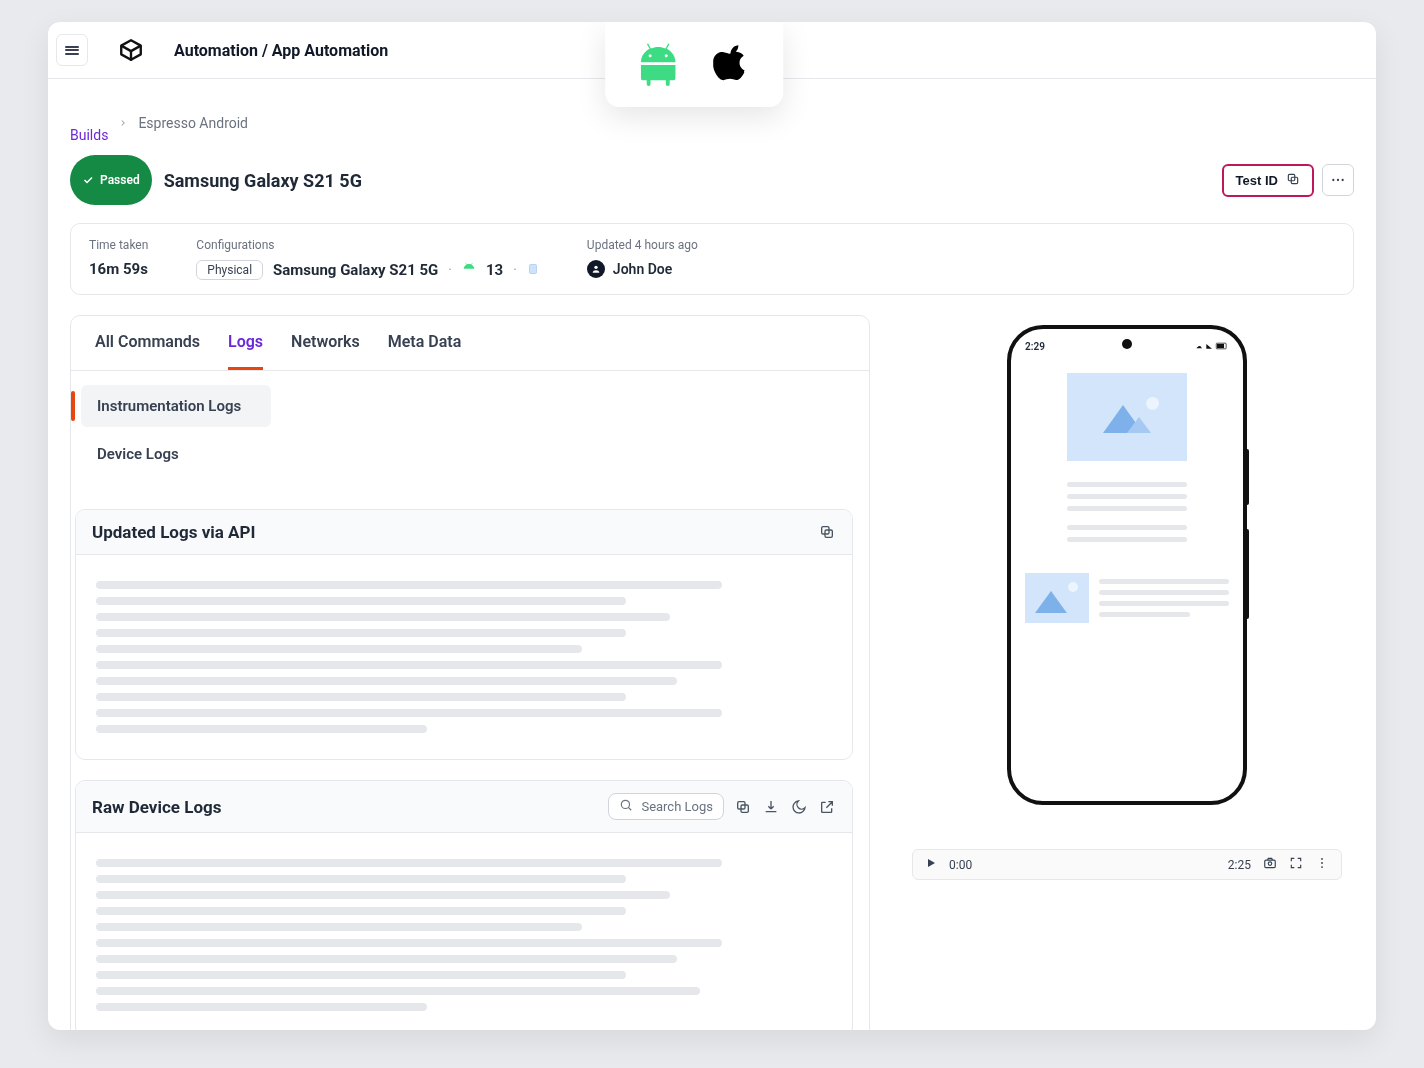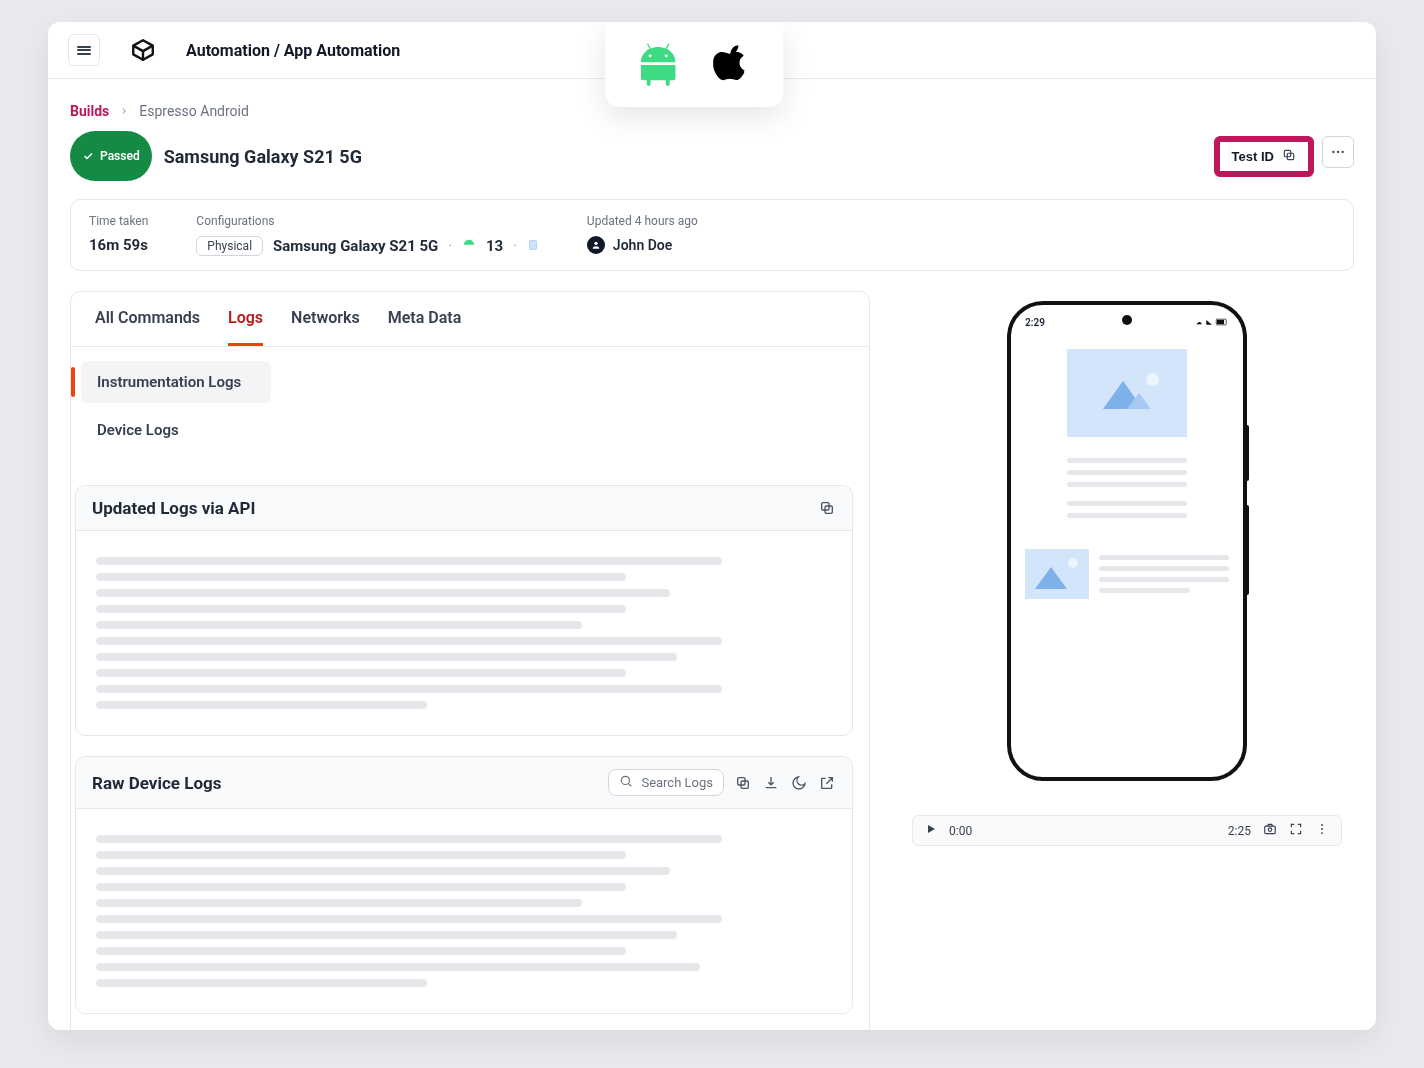--- a/index.html
+++ b/index.html
@@ -20,21 +20,21 @@
     box-shadow: 0 10px 30px rgba(0,0,0,0.08);
     display: flex;
     flex-direction: column;
     overflow: hidden;
     position: relative;
   }
   .topbar {
     display: flex;
     align-items: center;
     gap: 28px;
-    padding: 12px 20px;
+    padding: 12px 8px;
     border-bottom: 1px solid #e5e7eb;
   }
   .menu-btn {
     width: 32px; height: 32px;
     border: 1px solid #e5e7eb;
     border-radius: 6px;
     display:flex;align-items:center;justify-content:center;
     cursor:pointer;
     background:#fff;
   }
@@ -61,34 +61,34 @@
   .content {
     padding: 24px 22px 10px 22px;
     flex:1;
     overflow:auto;
   }
   .breadcrumb {
     display:flex;align-items:center;gap:10px;
     font-size:14px;
     margin-bottom:12px;
   }
-  .breadcrumb a{color:#be185d;font-weight:700;}
+  .breadcrumb a{color:#6d28d9;font-weight:400;margin-top:24px;}
   .breadcrumb .chev{color:#9ca3af;}
   .breadcrumb .leaf{color:#6b7280;}
   .title-row{display:flex;align-items:center;gap:12px;margin-bottom:18px;}
   .badge-pass{
     background:#158a44;color:#fff;border-radius:999px;
     padding:18px 12px;font-size:12px;font-weight:600;
     display:flex;align-items:center;gap:6px;
   }
   .badge-pass svg{width:12px;height:12px;}
   .title-name{font-weight:700;font-size:18px;}
   .title-actions{margin-left:auto;display:flex;gap:8px;}
   .btn-outline{
-    border:6px solid #be185d;border-radius:6px;background:#fff;
+    border:2px solid #be185d;border-radius:6px;background:#fff;
     padding:6px 12px;display:flex;align-items:center;gap:8px;
     font-weight:600;font-size:13px;color:#111827;cursor:pointer;
   }
   .btn-icon{
     border:1px solid #d1d5db;border-radius:6px;background:#fff;
     width:32px;height:32px;display:flex;align-items:center;justify-content:center;
     cursor:pointer;
   }
   .summary-card{
     border:1px solid #e5e7eb;border-radius:10px;
@@ -109,21 +109,21 @@
   .tabs-panel{
     border:1px solid #e5e7eb;border-radius:10px;
   }
   .tabs{
     display:flex;gap:28px;padding:0 24px;border-bottom:1px solid #e5e7eb;
   }
   .tab{
     padding:16px 0; font-weight:600;color:#374151;font-size:16px;cursor:pointer;
     border-bottom:3px solid transparent;
   }
-  .tab.active{border-bottom-color:#e84610;color:#b91c1c;}
+  .tab.active{border-bottom-color:#e84610;color:#6d28d9;}
   .tabs-body{display:flex;flex-direction:column;}
   .sidebar{width:210px;padding:14px 10px;}
   .side-item{
     padding:12px 16px;border-radius:6px;font-weight:600;font-size:15px;color:#374151;
     cursor:pointer;margin-bottom:6px;position:relative;
   }
   .side-item.active{background:#f3f4f6;}
   .side-item.active::before{
     content:""; position:absolute; left:-10px; top:6px; bottom:6px; width:4px;
     background:#e84610;border-radius:2px;
@@ -139,21 +139,21 @@
   .icon-ghost{width:18px;height:18px;color:#4b5563;cursor:pointer;display:flex;align-items:center;justify-content:center;}
   .search-pill{
     border:1px solid #d1d5db;border-radius:8px;padding:4px 10px;
     display:flex;align-items:center;gap:8px;font-size:13px;color:#6b7280;
     background:#fff;
   }
   .log-body{padding:18px 20px;}
   .skel{height:8px;background:#e5e7eb;border-radius:4px;margin:8px 0;}
   .phone{
     width:240px;height:480px;border:4px solid #111;border-radius:36px;
-    background:#fff;position:relative;margin:10px auto 34px;
+    background:#fff;position:relative;margin:10px auto 44px;
     display:flex;flex-direction:column;padding:12px 14px;
   }
   .phone::after{content:"";position:absolute;right:-6px;top:120px;width:4px;height:56px;background:#111;border-radius:3px;}
   .phone::before{content:"";position:absolute;right:-6px;top:200px;width:4px;height:90px;background:#111;border-radius:3px;}
   .phone-notch{width:10px;height:10px;border-radius:50%;background:#111;position:absolute;top:10px;left:50%;transform:translateX(-50%);}
   .phone-status{display:flex;justify-content:space-between;font-size:10px;font-weight:600;margin-bottom:20px;}
   .phone-card{width:120px;height:88px;background:#d3e5fb;display:flex;align-items:center;justify-content:center;margin:0 auto 14px;position:relative;}
   .phone-lines div{height:5px;background:#e5e7eb;border-radius:3px;margin:7px auto;width:120px;}
   .phone-row{display:flex;gap:10px;margin-top:24px;}
   .phone-thumb{width:64px;height:50px;background:#d3e5fb;}

